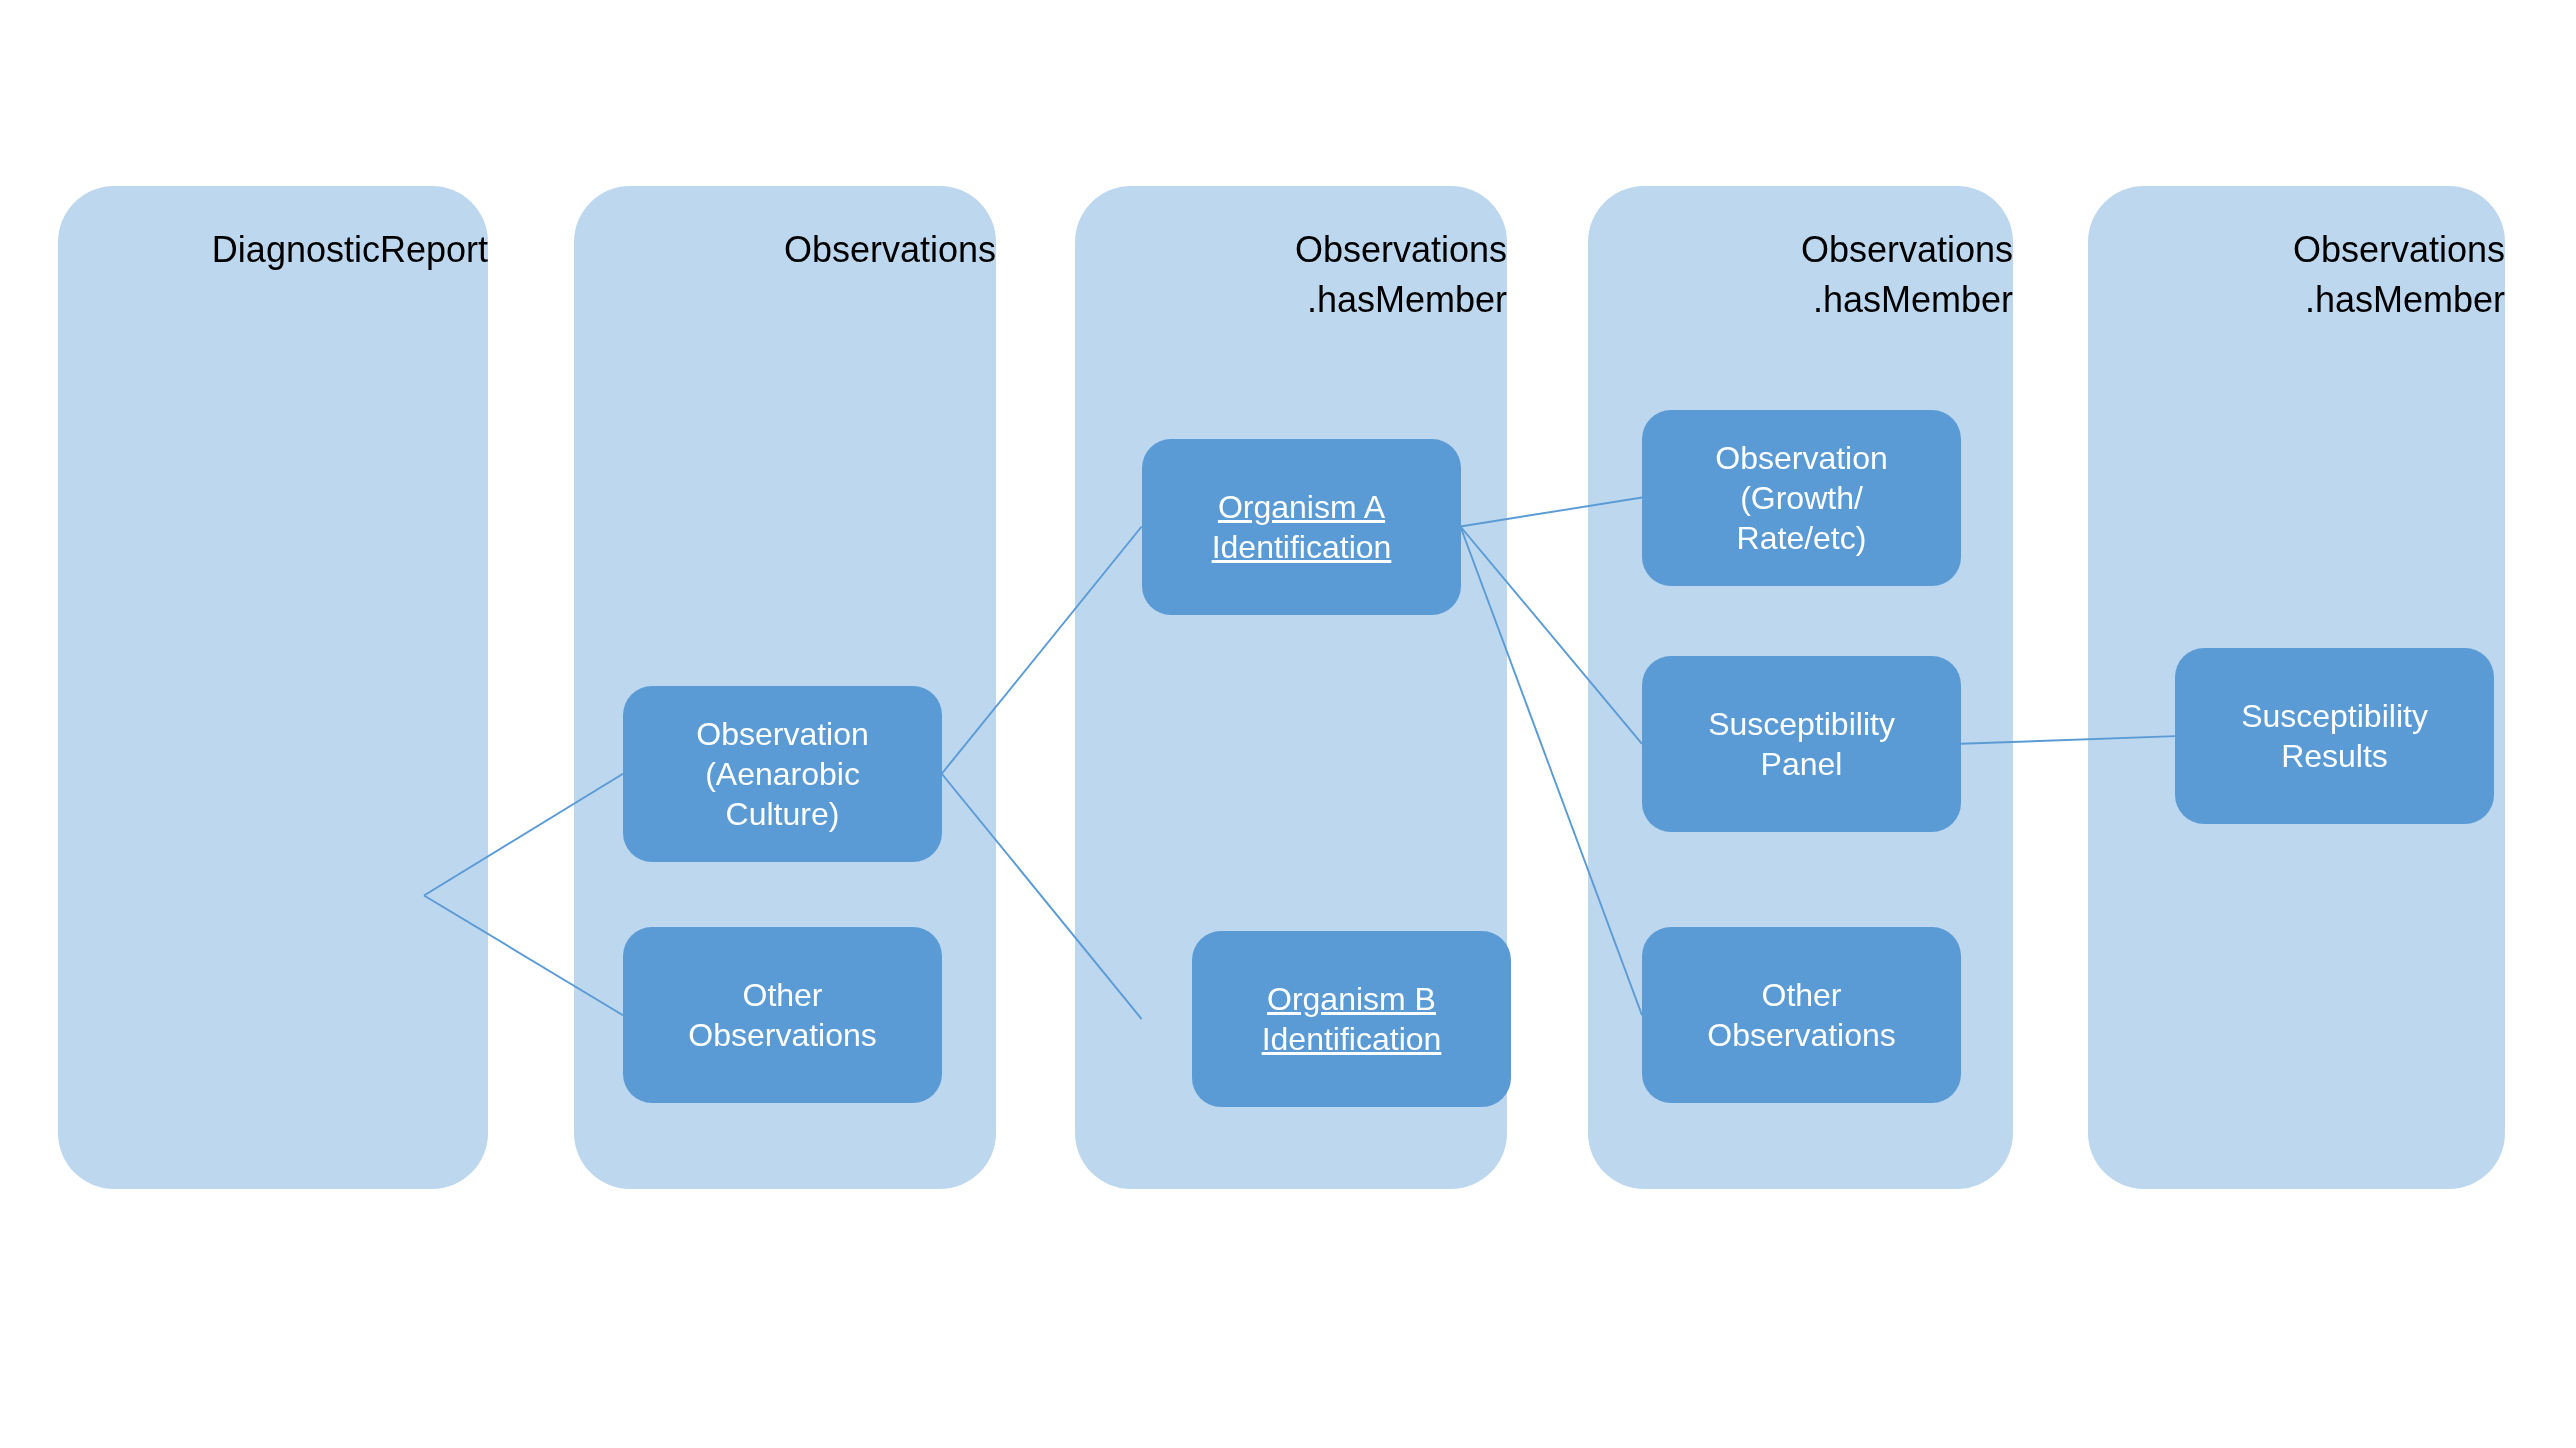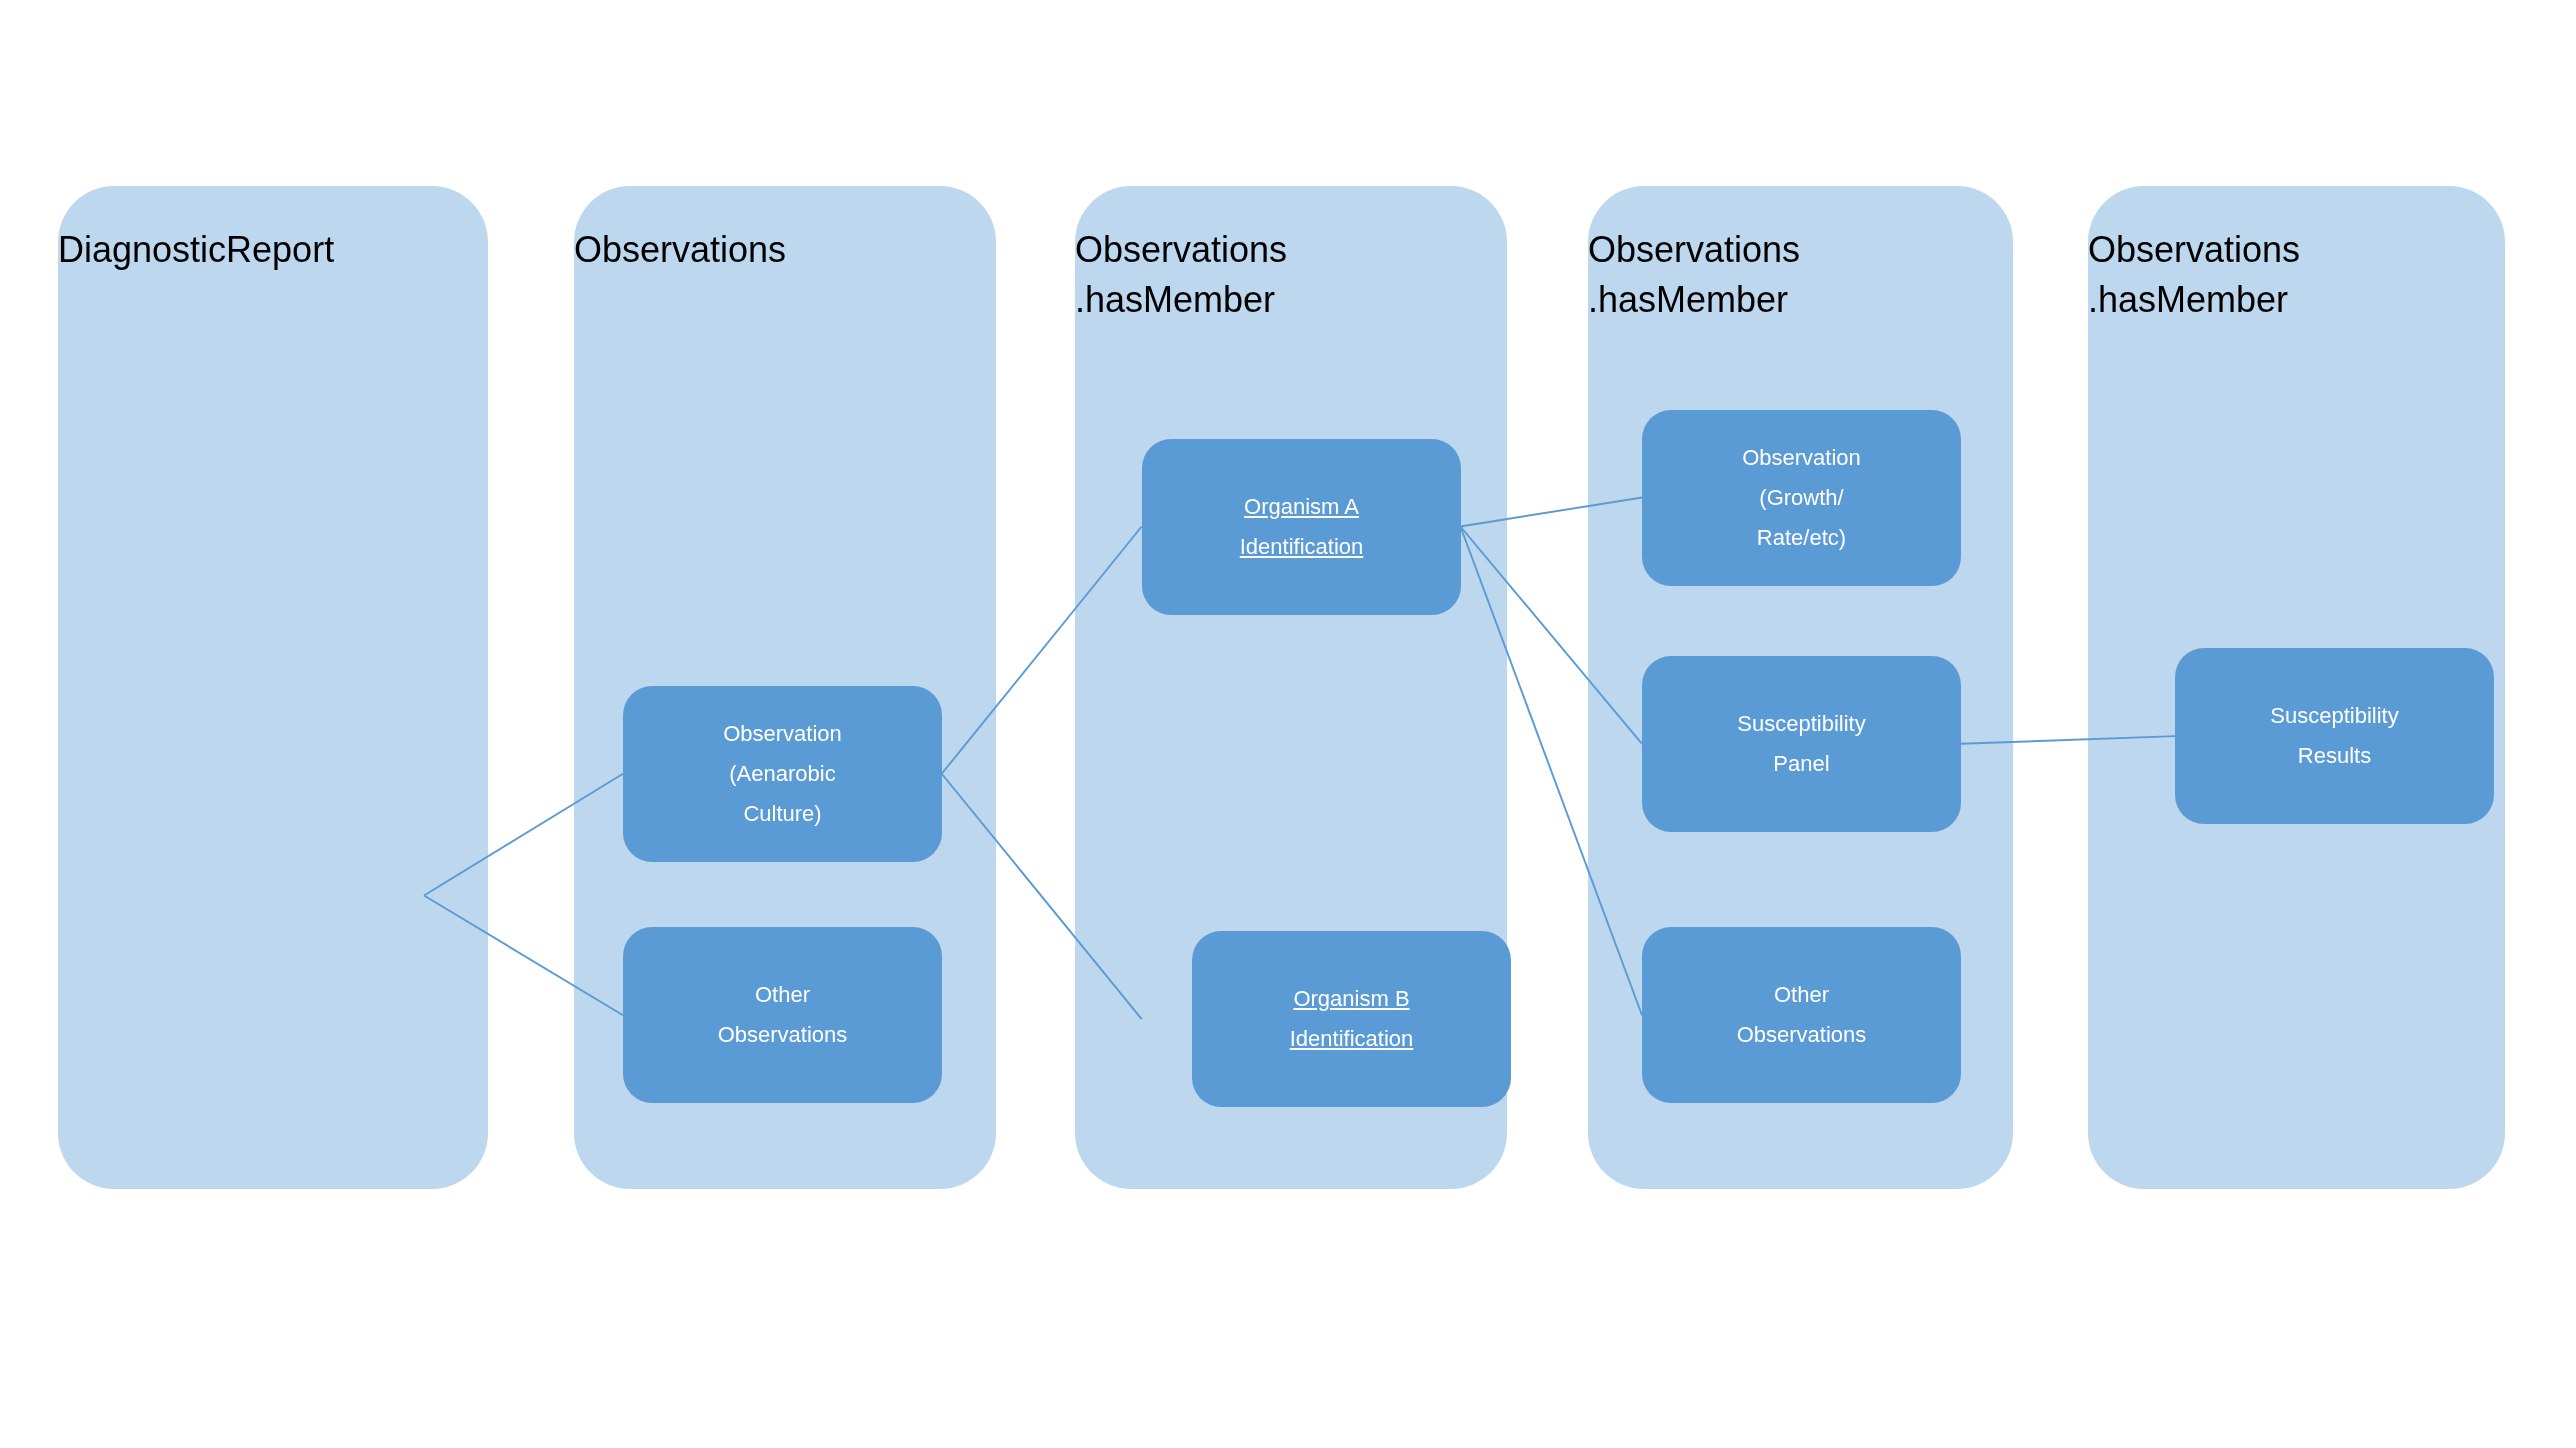--- a/index.html
+++ b/index.html
@@ -16,21 +16,21 @@
     overflow: hidden;
   }
   .column {
     position: absolute;
     top: 186px;
     height: 1003px;
     background: #BDD7EE;
     border-radius: 56px;
     box-sizing: border-box;
     padding-top: 39px;
-    text-align: left;
+    text-align: right;
   }
   .col-1 { left: 58px;   width: 430px; }
   .col-2 { left: 574px;  width: 422px; }
   .col-3 { left: 1075px; width: 432px; }
   .col-4 { left: 1588px; width: 425px; }
   .col-5 { left: 2088px; width: 417px; }
   .column .title {
     color: #000000;
     font-size: 36px;
     line-height: 50px;
@@ -47,21 +47,21 @@
     stroke: #5B9BD5;
     stroke-width: 2;
   }
   .node {
     position: absolute;
     width: 319px;
     height: 176px;
     background: #5B9BD5;
     border-radius: 29px;
     color: #ffffff;
-    font-size: 22px;
+    font-size: 32px;
     line-height: 40px;
     display: flex;
     align-items: center;
     justify-content: center;
     text-align: center;
     white-space: pre-line;
     z-index: 3;
   }
   .n-cs        { left: 111px;  top: 807px; width: 313px; }
   .n-aenarobic { left: 623px;  top: 686px; }

